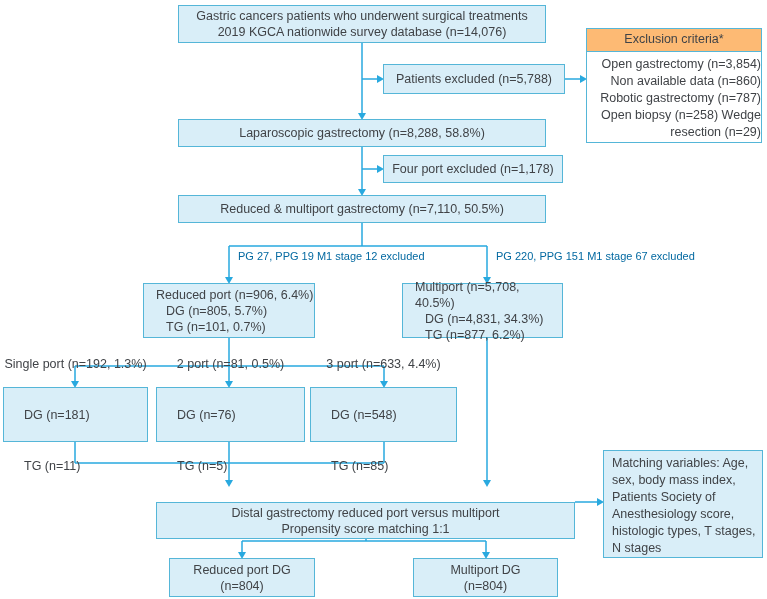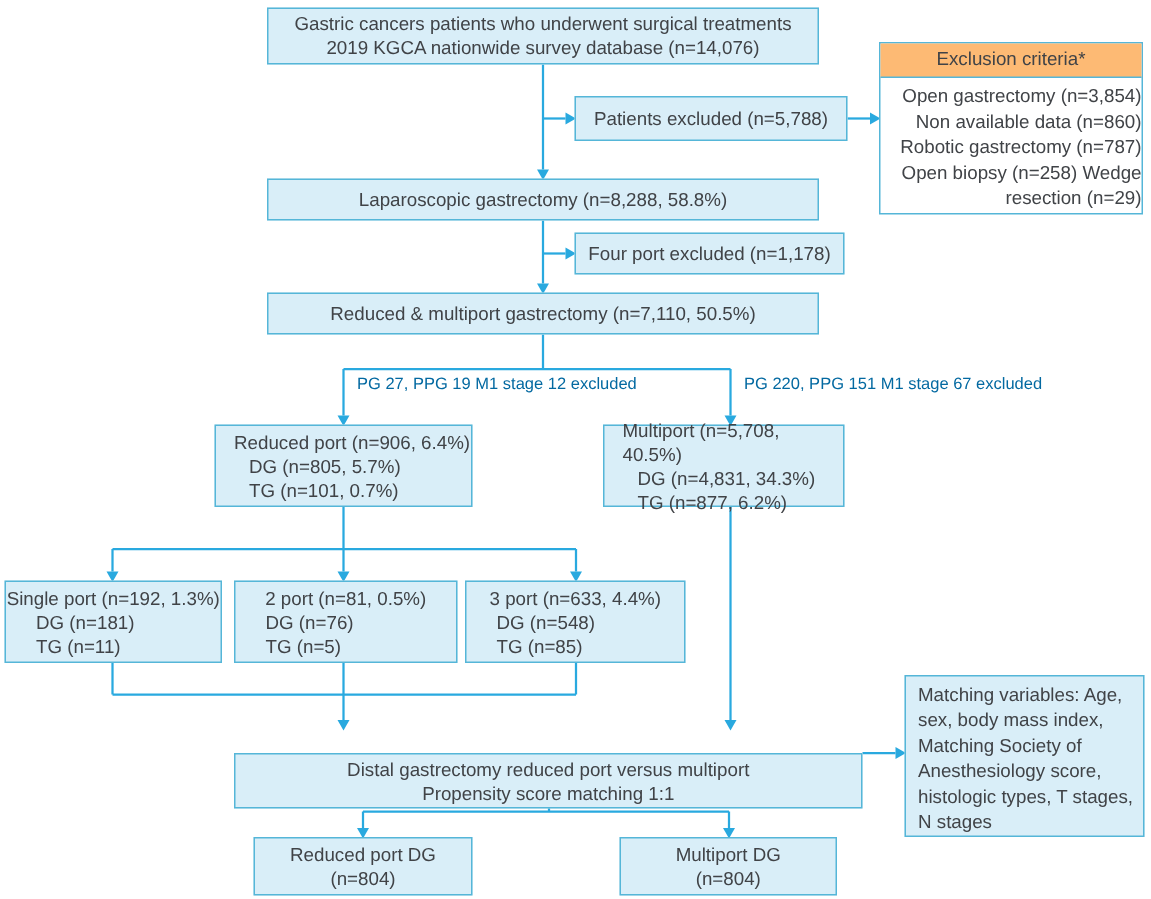--- a/index.html
+++ b/index.html
@@ -12,21 +12,21 @@
   .box{
     position:absolute;box-sizing:border-box;
     background:#d9eef8;border:1.5px solid #55b6d8;
     font-size:12.5px;line-height:16px;text-align:center;
     display:flex;flex-direction:column;justify-content:center;
   }
   .box .ln{display:block;}
   .leftlines{text-align:left;}
   .leftlines .l1{padding-left:12px;}
   .leftlines .l2,.leftlines .l3{padding-left:22px;}
-  .portbox .l2,.portbox .l3{text-align:left;padding-left:20px;}
+  .portbox .l2,.portbox .l3{text-align:left;padding-left:20px;margin-top:35px;}
   .note{
     position:absolute;font-size:11px;line-height:15px;color:#0369a1;
     white-space:nowrap;
   }
   #exclusion-box{
     position:absolute;box-sizing:border-box;background:#fff;
     border:1.5px solid #55b6d8;font-size:12.5px;
   }
   #exclusion-box .hdr{
     background:#fdba74;border-bottom:1.5px solid #55b6d8;
@@ -160,21 +160,21 @@
   </div>
 
   <div class="box" style="left:156px;top:486px;width:419px;height:37px;margin-top:16px;">
     <span class="ln">Distal gastrectomy reduced port versus multiport</span>
     <span class="ln">Propensity score matching 1:1</span>
   </div>
 
   <div id="matching-box" style="left:603px;top:450px;width:160px;height:108px;">
     <span class="ln">Matching variables:</span>
     <span class="ln">Age, sex, body mass index,</span>
-    <span class="ln">Matching Society of</span>
+    <span class="ln">Patients Society of</span>
     <span class="ln">Anesthesiology score,</span>
     <span class="ln">histologic types, T stages,</span>
     <span class="ln">N stages</span>
   </div>
 
   <div class="box" style="left:169px;top:558px;width:146px;height:39px;">
     <span class="ln">Reduced port DG</span>
     <span class="ln">(n=804)</span>
   </div>
 

